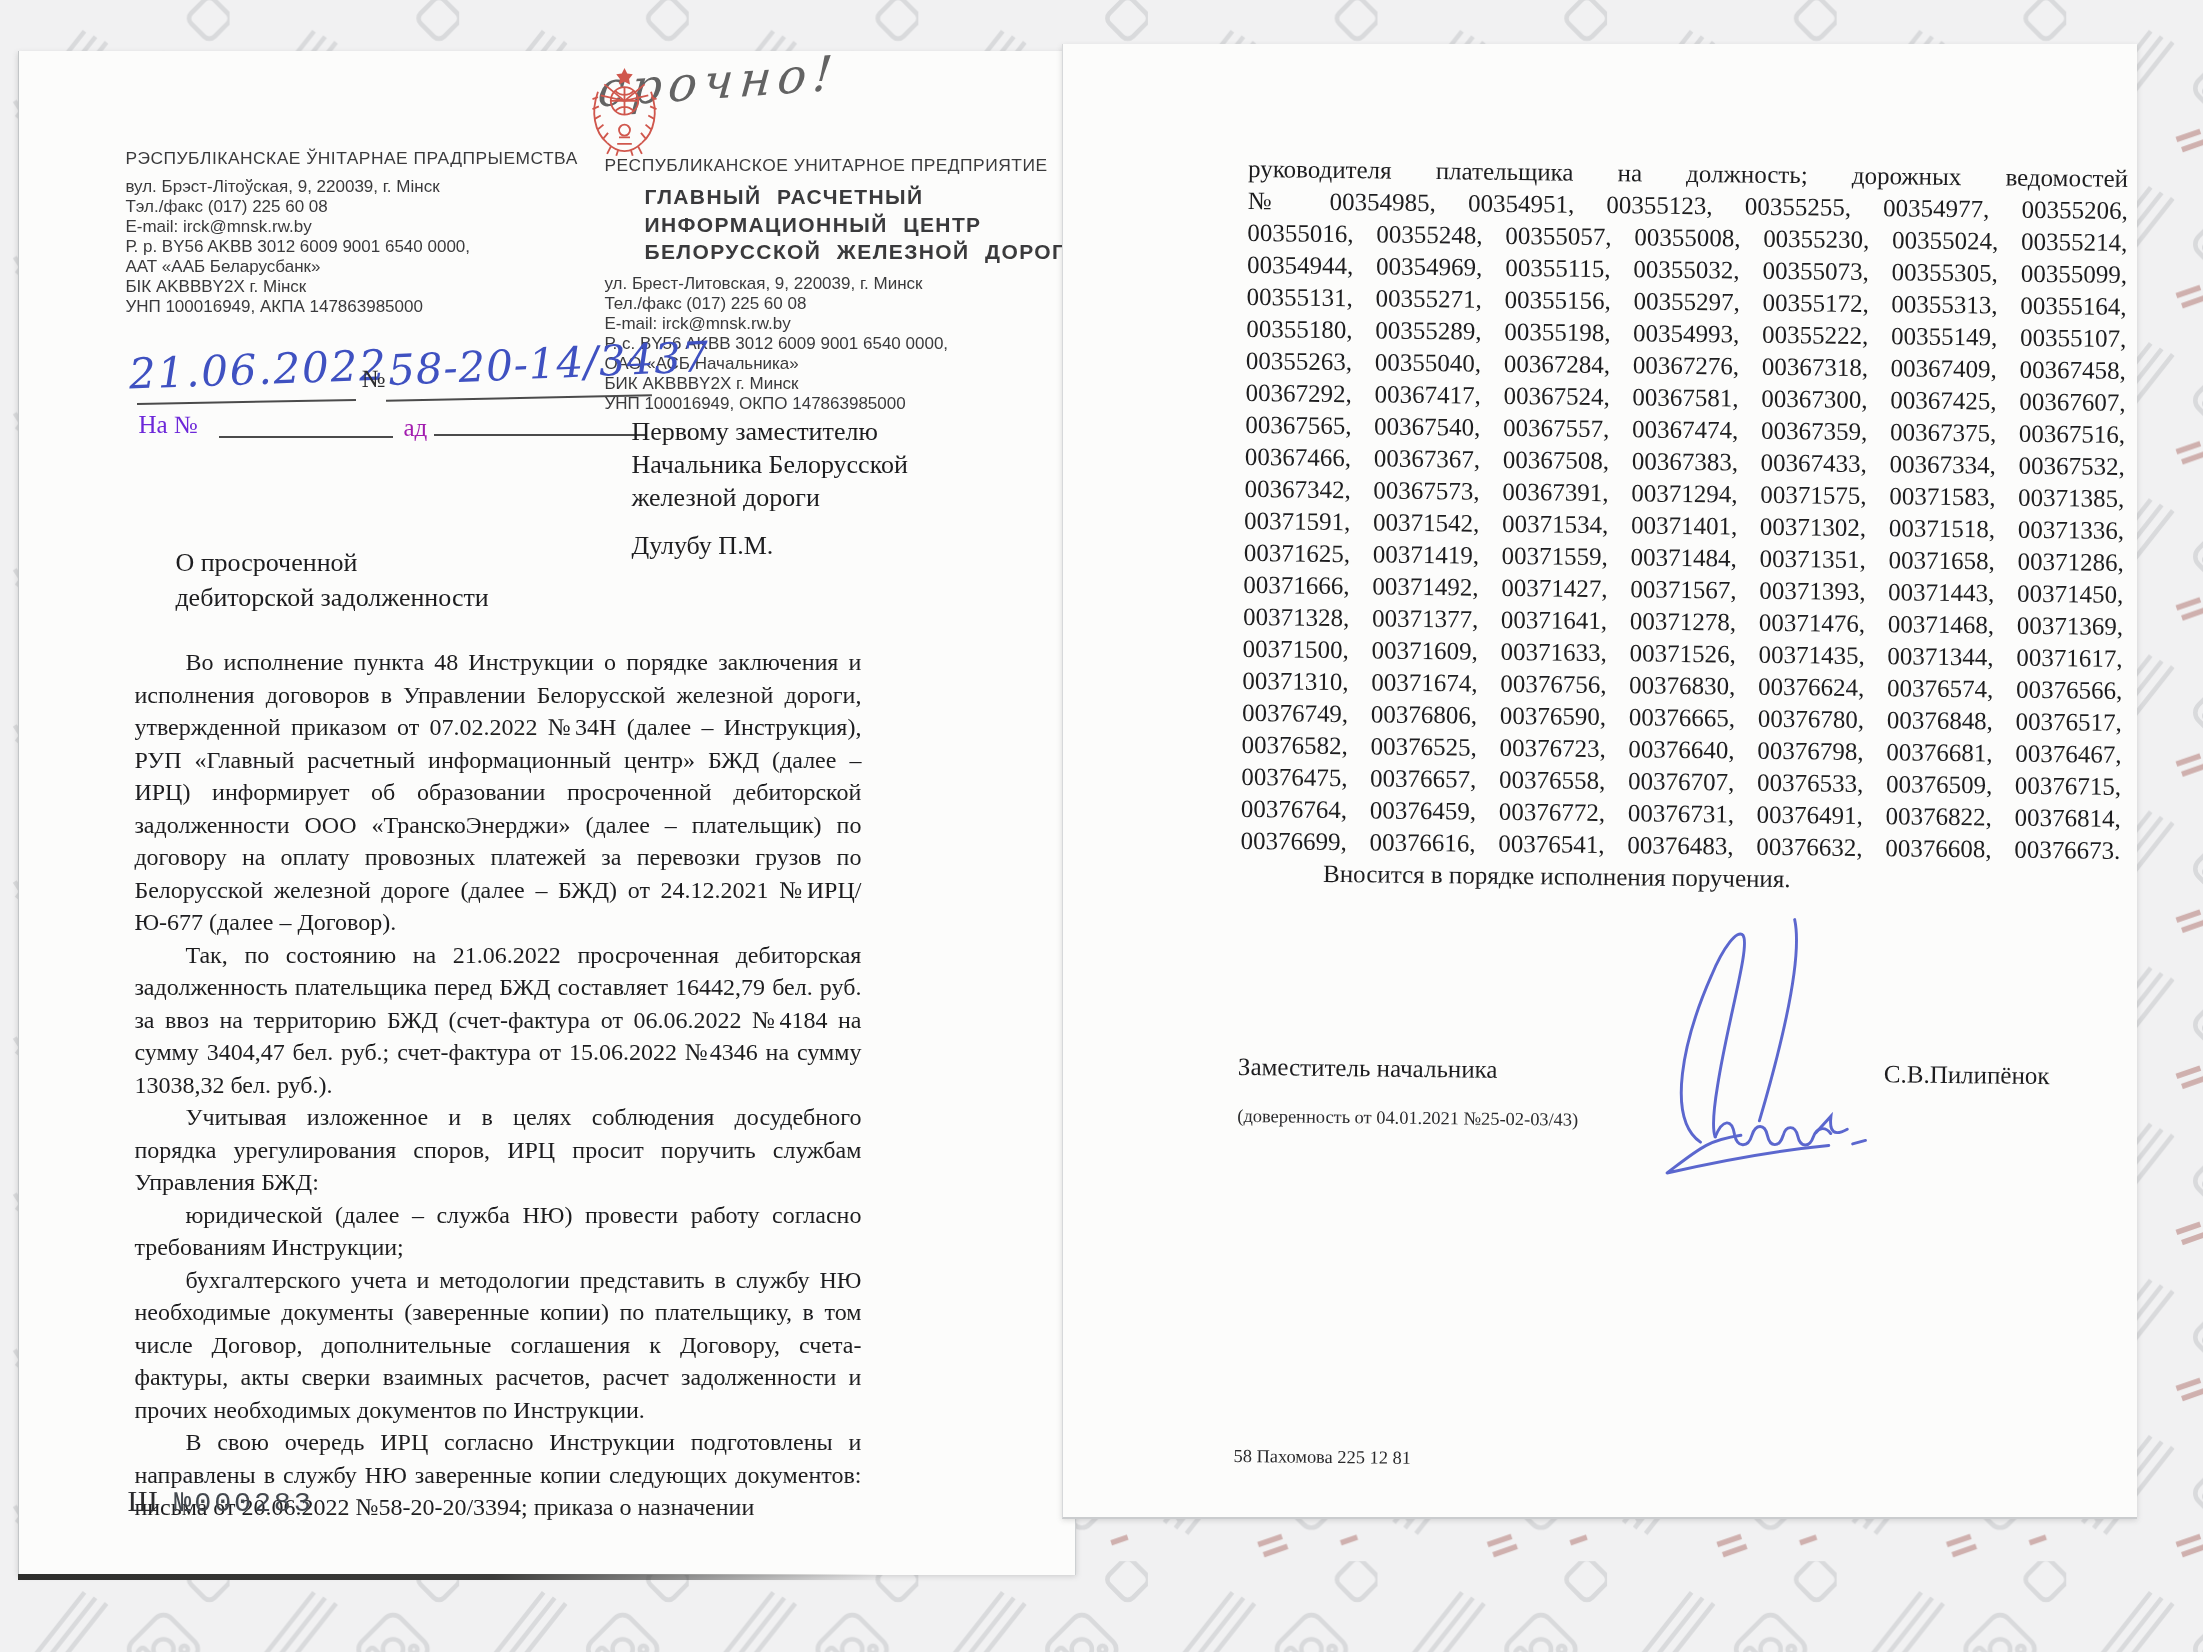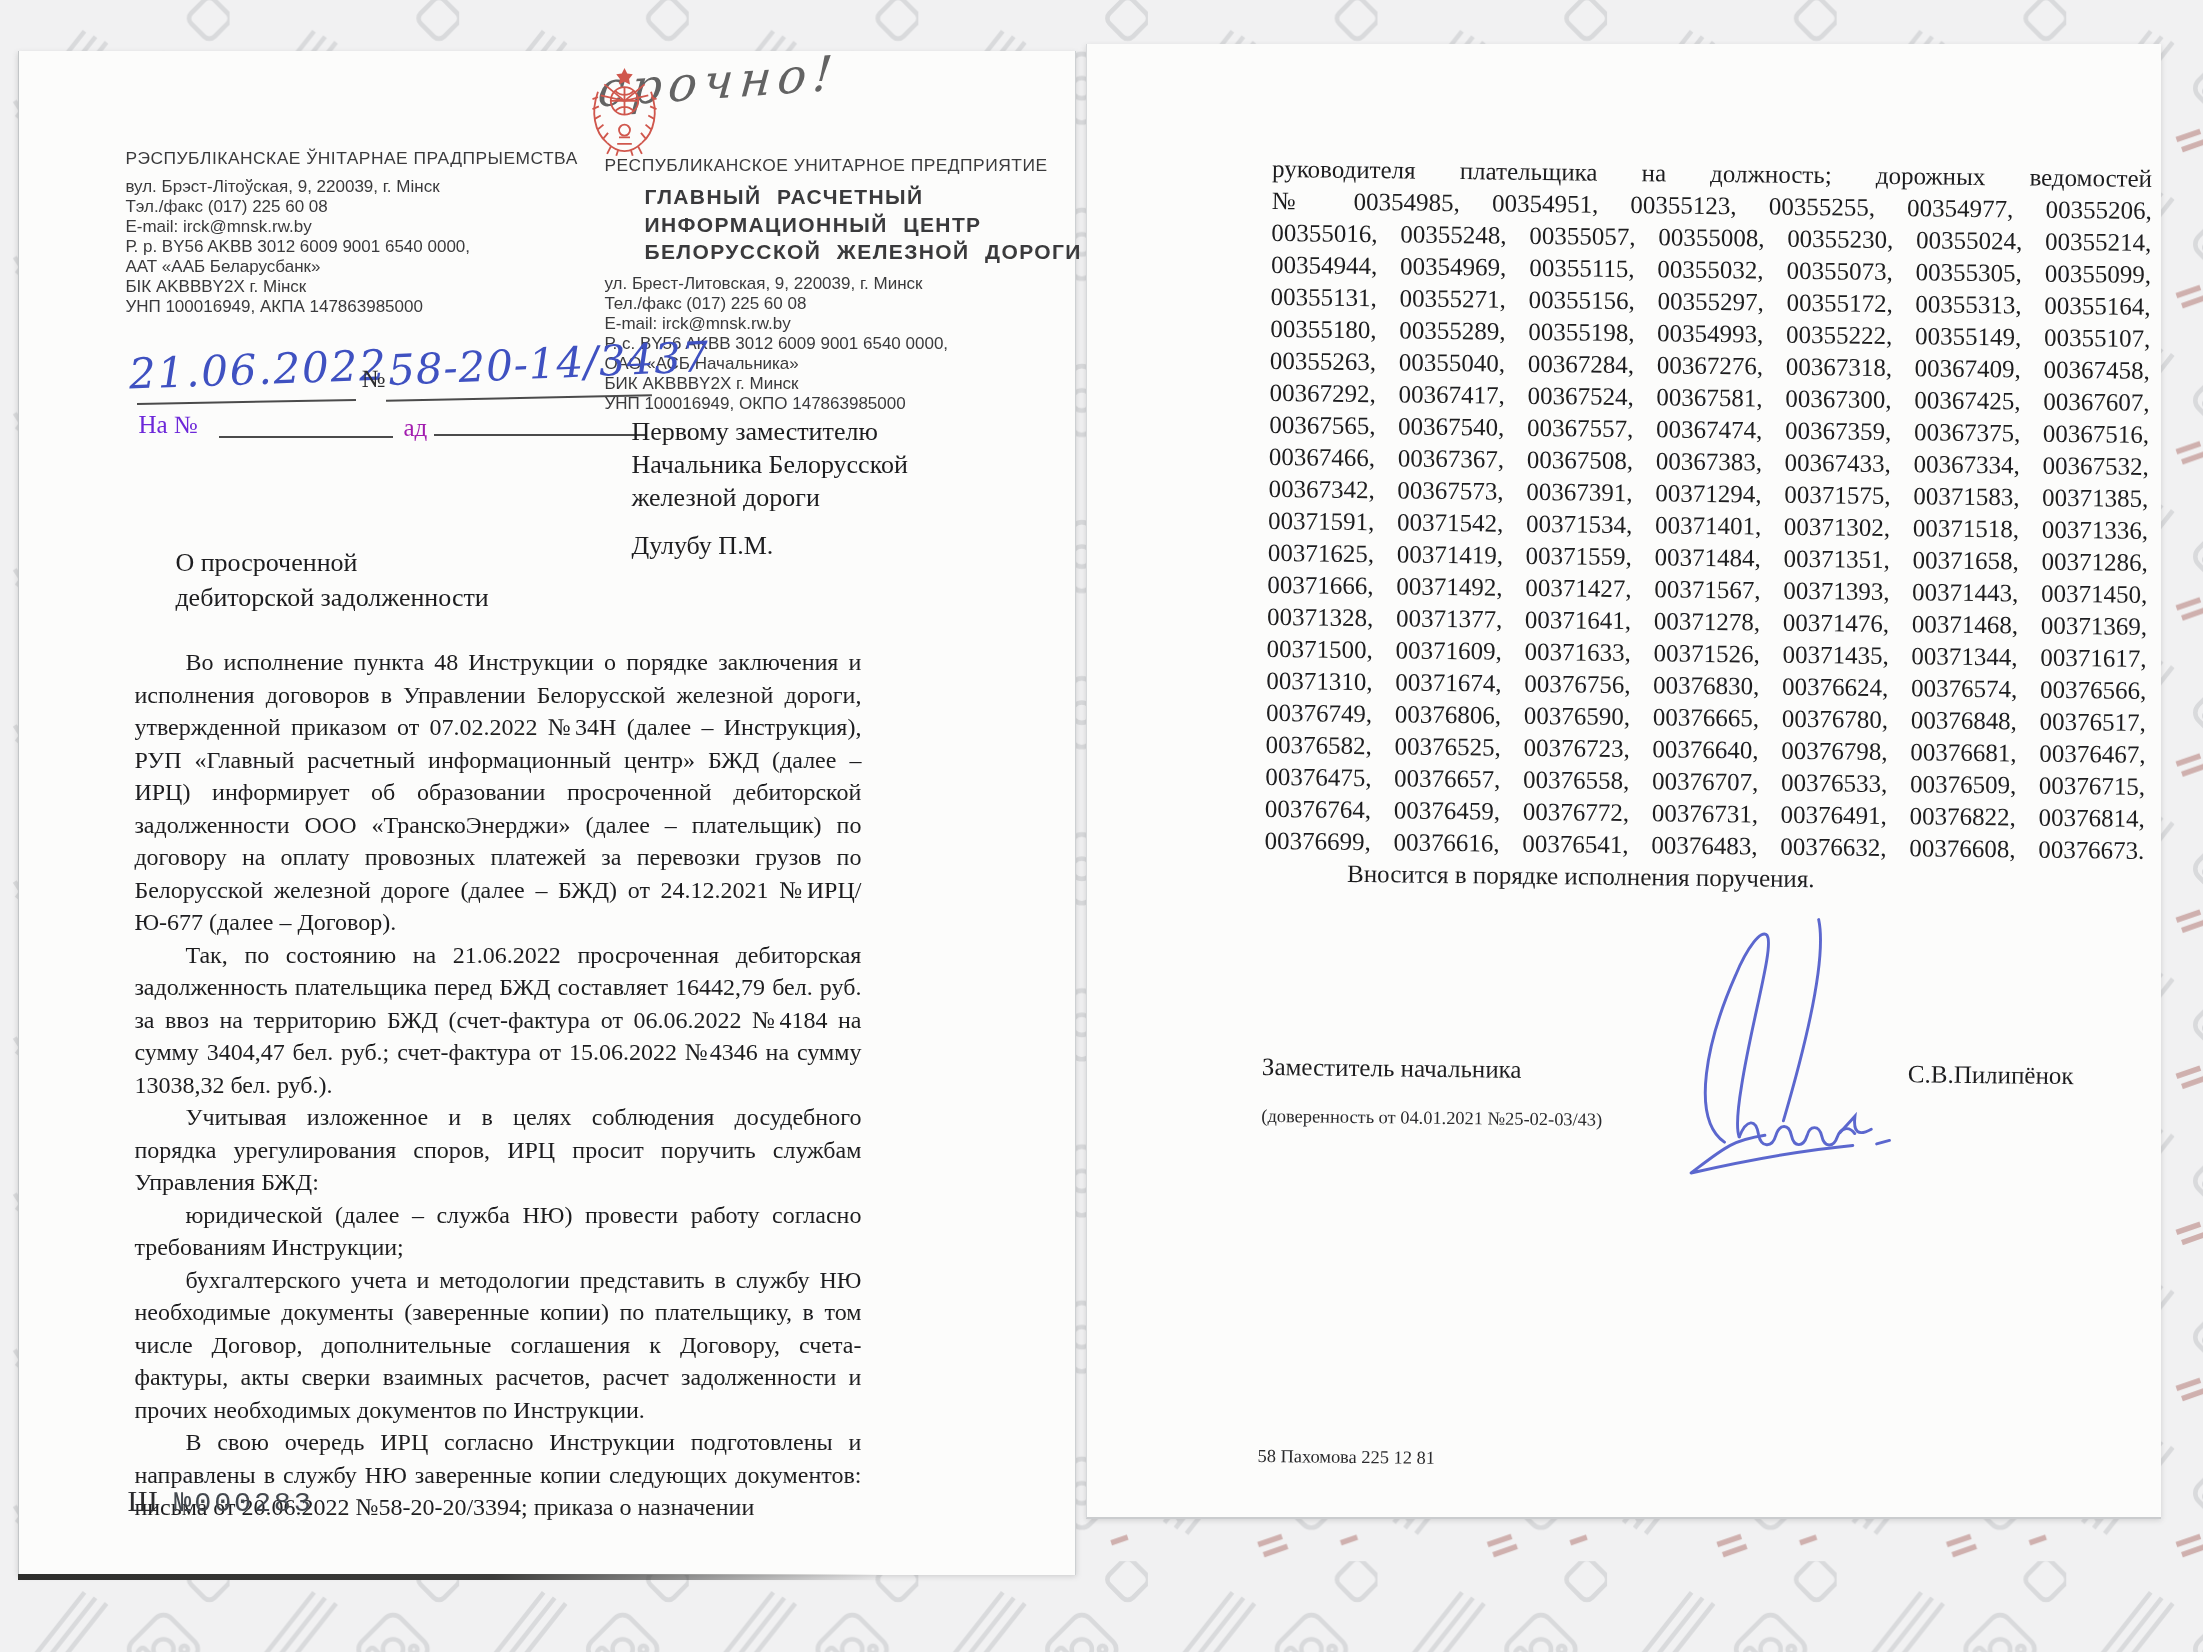--- a/index.html
+++ b/index.html
@@ -5,21 +5,21 @@
   html,body{margin:0;padding:0;background:#eceded;}
   #stage{position:relative;width:2204px;height:1653px;overflow:hidden;
          font-family:"Liberation Serif",serif;color:#1d1d1f;}
   .bg{position:absolute;left:0;top:0;z-index:0;}
   .page{position:absolute;background:#fcfcfb;z-index:1;}
   #page1{left:18.4px;top:51px;width:1056px;height:1524px;
          border-left:1.8px solid #c3c6c8;border-right:1.8px solid #cdd0d2;
          box-shadow:0 1.8px 5.5px rgba(90,90,90,.25);}
   #page1::after{content:"";position:absolute;left:-1.8px;bottom:-4.6px;height:5.5px;width:100%;
          background:linear-gradient(to right,#2e2e2c 0%,#3c3c3a 45%,rgba(60,60,58,0) 82%);}
-  #page2{left:1086px;top:44px;width:1074px;height:1473px;
+  #page2{left:1062px;top:44px;width:1074px;height:1473px;
          border-left:1.8px solid #d6d8da;border-bottom:2.8px solid #caccce;
          box-shadow:0 1.8px 5.5px rgba(90,90,90,.22);}
   .abs{position:absolute;}
 
   
   .lh{font-family:"Liberation Sans",sans-serif;color:#3a3a3c;}
   .lh-type{font-size:17.4px;letter-spacing:0.5px;white-space:nowrap;}
   .lh-name{font-size:21px;font-weight:bold;letter-spacing:1.4px;word-spacing:8.3px;
            line-height:27.5px;white-space:nowrap;}
   .lh-details{font-size:17px;line-height:20px;white-space:nowrap;}

